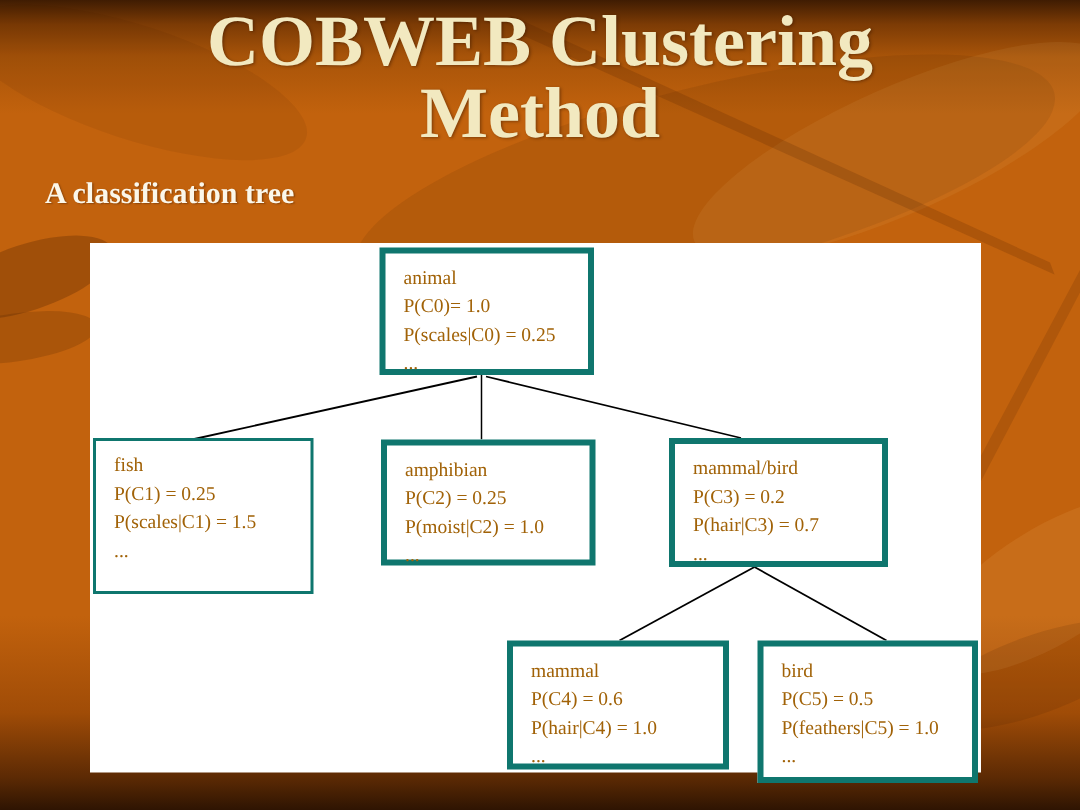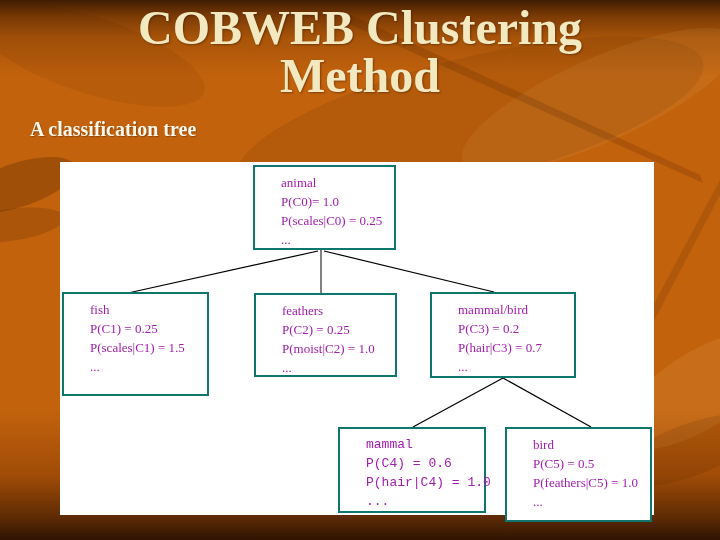--- a/index.html
+++ b/index.html
@@ -56,34 +56,34 @@
   }
   .edges {
     position: absolute;
     left: 0; top: 0;
     width: 594px; height: 353px;
     pointer-events: none;
   }
   .node {
     position: absolute;
     box-sizing: border-box;
-    border: 2px solid #0f766e;
+    border: 4px solid #0f766e;
     background: #ffffff;
-    color: #a21caf;
+    color: #a16207;
     font-size: 13px;
     line-height: 19px;
-    padding: 6px 4px 0 26px;
+    padding: 6px 4px 0 12px;
     white-space: nowrap;
   }
   .node .node-line { height: 19px; }
   #node-animal      { left: 193px; top: 3px;   width: 143px; height: 85px; }
   #node-fish        { left: 2px;   top: 130px; width: 147px; height: 104px; border-width: 2px; }
   #node-amphibian   { left: 194px; top: 131px; width: 143px; height: 84px; }
-  #node-mammal-bird { left: 370px; top: 130px; width: 146px; height: 86px; }
-  #node-mammal      { left: 278px; top: 265px; width: 148px; height: 86px; font-family: Liberation Mono, monospace; }
+  #node-mammal-bird { left: 386px; top: 130px; width: 146px; height: 86px; }
+  #node-mammal      { left: 278px; top: 265px; width: 148px; height: 86px; }
   #node-bird        { left: 445px; top: 265px; width: 147px; height: 95px; }
 </style>
 </head>
 <body>
 
 <div class="slide">
 
   <svg class="bg-decor" viewBox="0 0 720 540" xmlns="http://www.w3.org/2000/svg">
     <ellipse cx="470" cy="120" rx="240" ry="62" fill="rgba(60,25,0,0.10)" transform="rotate(-14 470 120)"></ellipse>
     <ellipse cx="600" cy="100" rx="150" ry="42" fill="rgba(255,220,150,0.07)" transform="rotate(-24 600 100)"></ellipse>
@@ -121,21 +121,21 @@
     </div>
 
     <div class="node" id="node-fish">
       <div class="node-line">fish</div>
       <div class="node-line">P(C1) = 0.25</div>
       <div class="node-line">P(scales|C1) = 1.5</div>
       <div class="node-line">...</div>
     </div>
 
     <div class="node" id="node-amphibian">
-      <div class="node-line">feathers</div>
+      <div class="node-line">amphibian</div>
       <div class="node-line">P(C2) = 0.25</div>
       <div class="node-line">P(moist|C2) = 1.0</div>
       <div class="node-line">...</div>
     </div>
 
     <div class="node" id="node-mammal-bird">
       <div class="node-line">mammal/bird</div>
       <div class="node-line">P(C3) = 0.2</div>
       <div class="node-line">P(hair|C3) = 0.7</div>
       <div class="node-line">...</div>

